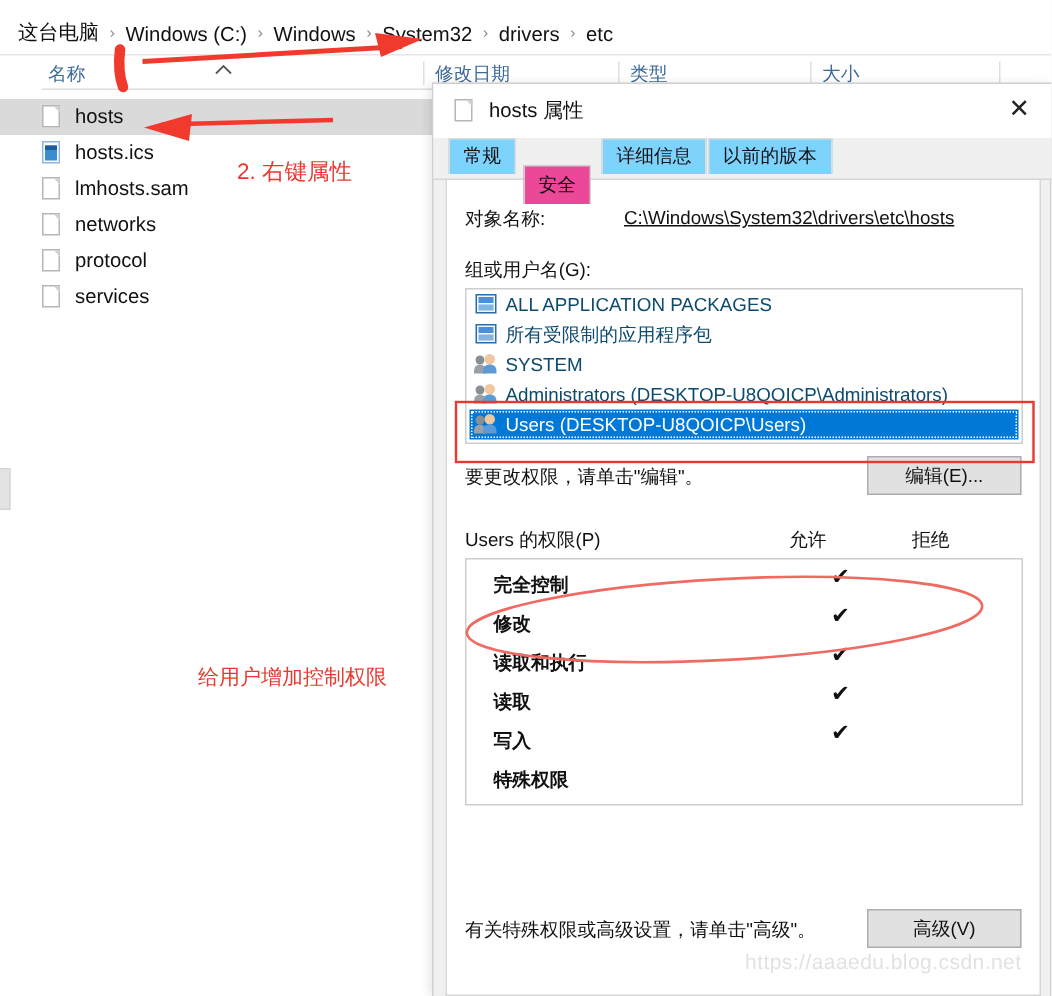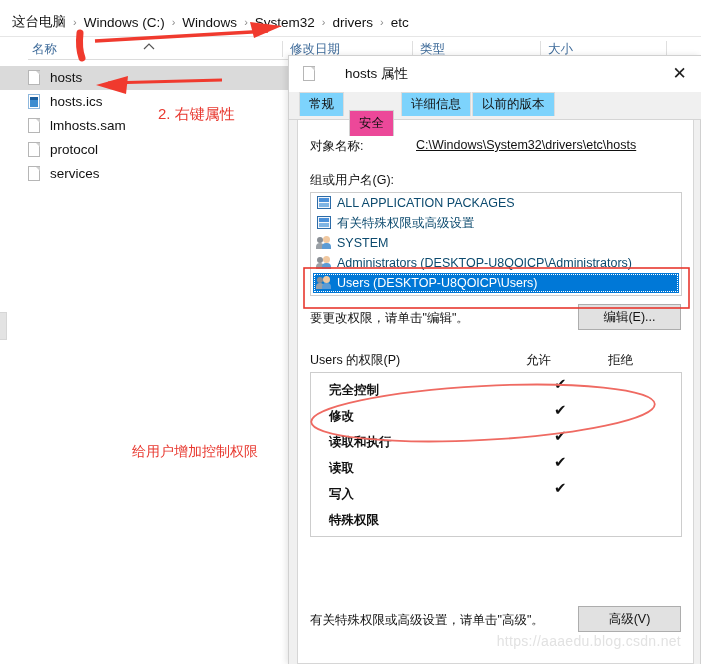--- a/index.html
+++ b/index.html
@@ -79,21 +79,21 @@
   .pane-line2 { position:absolute; left:291px; top:60px; width:1px; height:604px; background:#7fb0e0; }
 
   
   #dialog {
     position:absolute; left:288px; top:55px; width:413px; height:609px;
     background:#f0f0f0; border:1px solid #d0d0d0; border-bottom:none;
     box-shadow: -2px 0 6px rgba(0,0,0,0.10);
   }
   .dlg-title {
     position:absolute; left:0; top:0; width:413px; height:36px; background:#ffffff;
-    display:flex; align-items:center;gap:19px;
+    display:flex; align-items:center;
   }
   .dlg-title .ticon {
     width:13px; height:16px; margin-left:14px; margin-right:10px; position:relative;
   }
   .dlg-title .ticon .page {
     position:absolute; left:0; top:0; width:12px; height:15px; background:#fff; border:1px solid #b6b6b6;
   }
   .dlg-title .ticon .fold {
     position:absolute; right:1px; top:1px; width:0; height:0;
     border-left:4px solid transparent; border-top:4px solid #cfcfcf;
@@ -253,20 +253,27 @@
             <span class="page"></span>
             <span class="fold"></span>
           </span>
         <span class="fname">lmhosts.sam</span>
       </div>
       <div class="file-row">
         <span class="fileicon">
             <span class="page"></span>
             <span class="fold"></span>
           </span>
+        <span class="fname">networks</span>
+      </div>
+      <div class="file-row">
+        <span class="fileicon">
+            <span class="page"></span>
+            <span class="fold"></span>
+          </span>
         <span class="fname">protocol</span>
       </div>
       <div class="file-row">
         <span class="fileicon">
             <span class="page"></span>
             <span class="fold"></span>
           </span>
         <span class="fname">services</span>
       </div>
     </div>
@@ -311,21 +318,21 @@
                 <span class="g2"></span>
               </span>
             <span>ALL APPLICATION PACKAGES</span>
           </div>
           <div class="grp-row">
             <span class="gicon pkg">
                 <span class="b"></span>
                 <span class="g"></span>
                 <span class="g2"></span>
               </span>
-            <span>有关特殊权限或高级设置</span>
+            <span>所有受限制的应用程序包</span>
           </div>
           <div class="grp-row">
             <span class="gicon usr">
                 <span class="h1"></span>
                 <span class="b1"></span>
                 <span class="h2"></span>
                 <span class="b2"></span>
               </span>
             <span>SYSTEM</span>
           </div>

